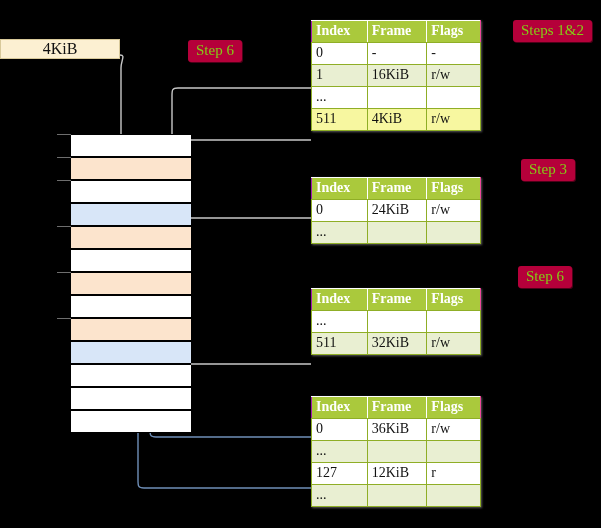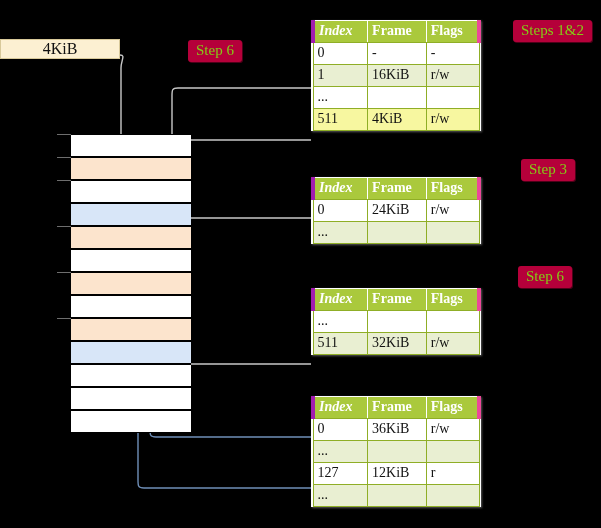--- a/index.html
+++ b/index.html
@@ -84,22 +84,22 @@
     white-space:nowrap;
     overflow:hidden;
   }
   .ptable th{
     background:#aac93c;
     color:#ffffff;
     font-weight:bold;
     border-color:#ffffff;
     border-bottom:1px solid #8fae26;
   }
-  .ptable th:first-child{border-left:4px solid #a21caf;font-style:italic;}
-  .ptable th:last-child{border-right:4px solid #ec4899;}
+  .ptable th:first-child{border-left:1px solid #a21caf;}
+  .ptable th:last-child{border-right:1px solid #ec4899;}
   .ptable col.c1{width:56px;}
   .ptable col.c2{width:60px;}
   .ptable col.c3{width:54px;}
   tr.alt td{background:#e9efd2;}
   tr.norm td{background:#ffffff;}
   td.hl{background:#f7f7a0 !important;}
 
   
   #wires{position:absolute;left:0;top:0;width:601px;height:528px;pointer-events:none;}
 </style>

